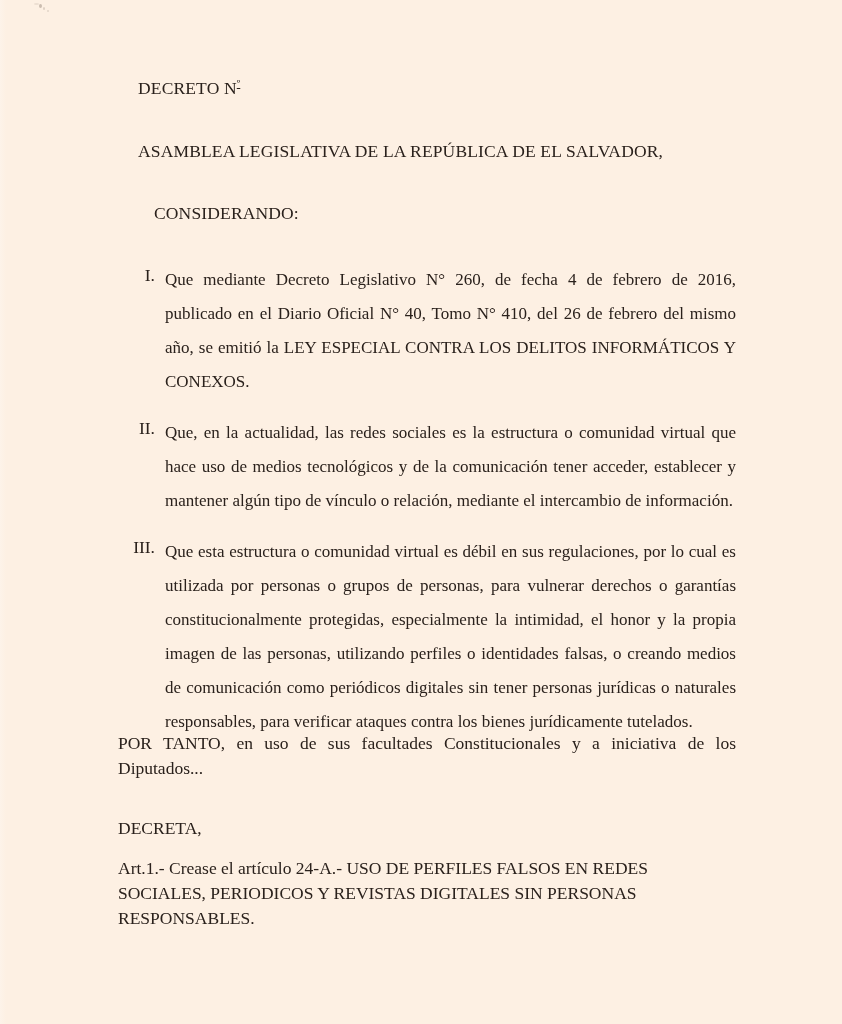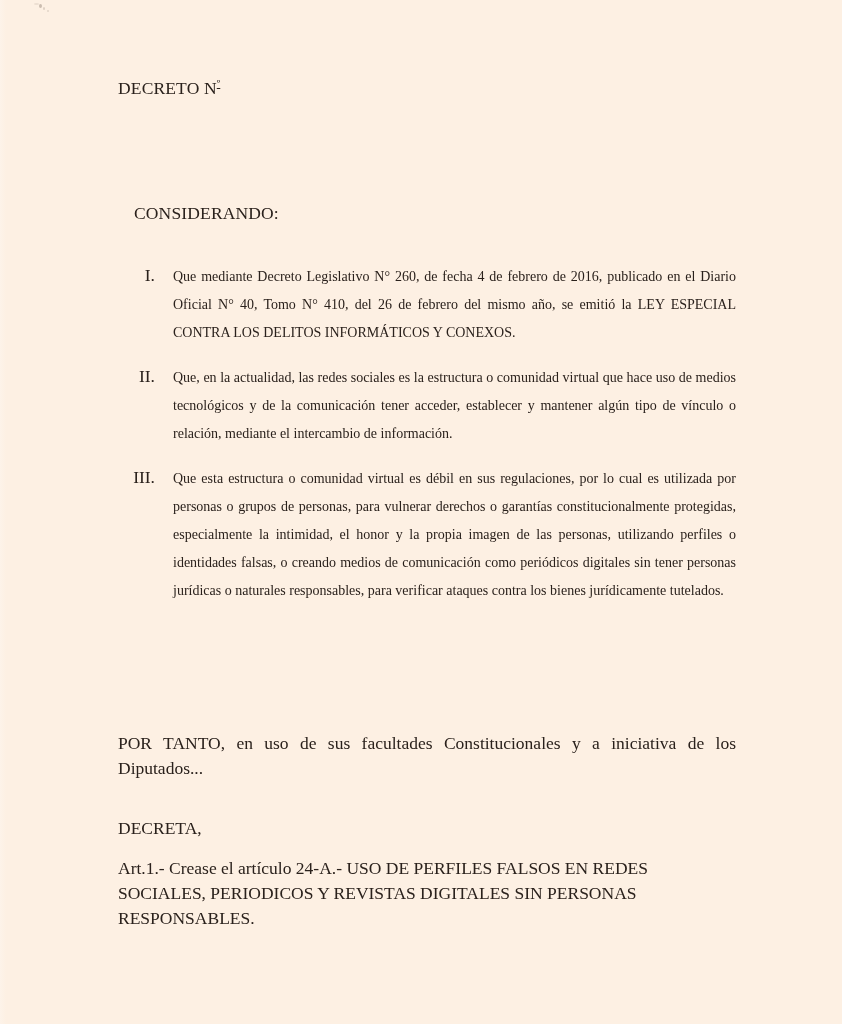--- a/index.html
+++ b/index.html
@@ -63,20 +63,21 @@
     top: 0;
     width: 618px;
     height: 100%;
   }
 
   .line-heading {
     font-size: 17.5px;
     letter-spacing: .15px;
     line-height: 1.25;
     white-space: nowrap;
+    margin-left: 20px;
   }
 
   #decreto-heading   { position: absolute; top: 77px;  left: 0; }
   #assembly-heading  { position: absolute; top: 141px; left: 0; }
   #considerando-head { position: absolute; top: 203px; left: 16px; }
 
   .ordinal {
     vertical-align: super;
     font-size: 0.62em;
     text-decoration: underline;
@@ -99,26 +100,25 @@
     flex: 0 0 47px;
     width: 47px;
     text-align: right;
     padding-right: 10px;
     box-sizing: border-box;
     font-size: 17.5px;
     line-height: 24.3px;
   }
   .clause-text {
     flex: 1 1 auto;
-    font-size: 14px;
-    line-height: 28px;
+    font-size: 17px;
+    line-height: 34px;
     text-align: justify;
     text-justify: inter-word;
     hyphens: none;
-    margin-left: 8px;
   }
 
   
   .closing {
     position: absolute;
     left: 0;
     width: 618px;
   }
   #por-tanto {
     top: 731px;
@@ -150,20 +150,21 @@
     <i></i>
       <i></i>
       <i></i>
       <i></i>
   </div>
 
   <div class="doc">
 
     <div class="line-heading" id="decreto-heading"><span>DECRETO N</span><span class="ordinal">º</span></div>
 
+    <div class="line-heading" id="assembly-heading">ASAMBLEA LEGISLATIVA DE LA REPÚBLICA DE EL SALVADOR,</div>
 
     <div class="line-heading" id="considerando-head">CONSIDERANDO:</div>
 
     <div class="considerandos">
 
       <div class="clause">
         <div class="clause-numeral">I.</div>
         <div class="clause-text">Que mediante Decreto Legislativo N° 260, de fecha 4 de febrero de 2016, publicado en el Diario Oficial N° 40, Tomo N° 410, del 26 de febrero del mismo año, se emitió la LEY ESPECIAL CONTRA LOS DELITOS INFORMÁTICOS Y CONEXOS.</div>
       </div>
 

